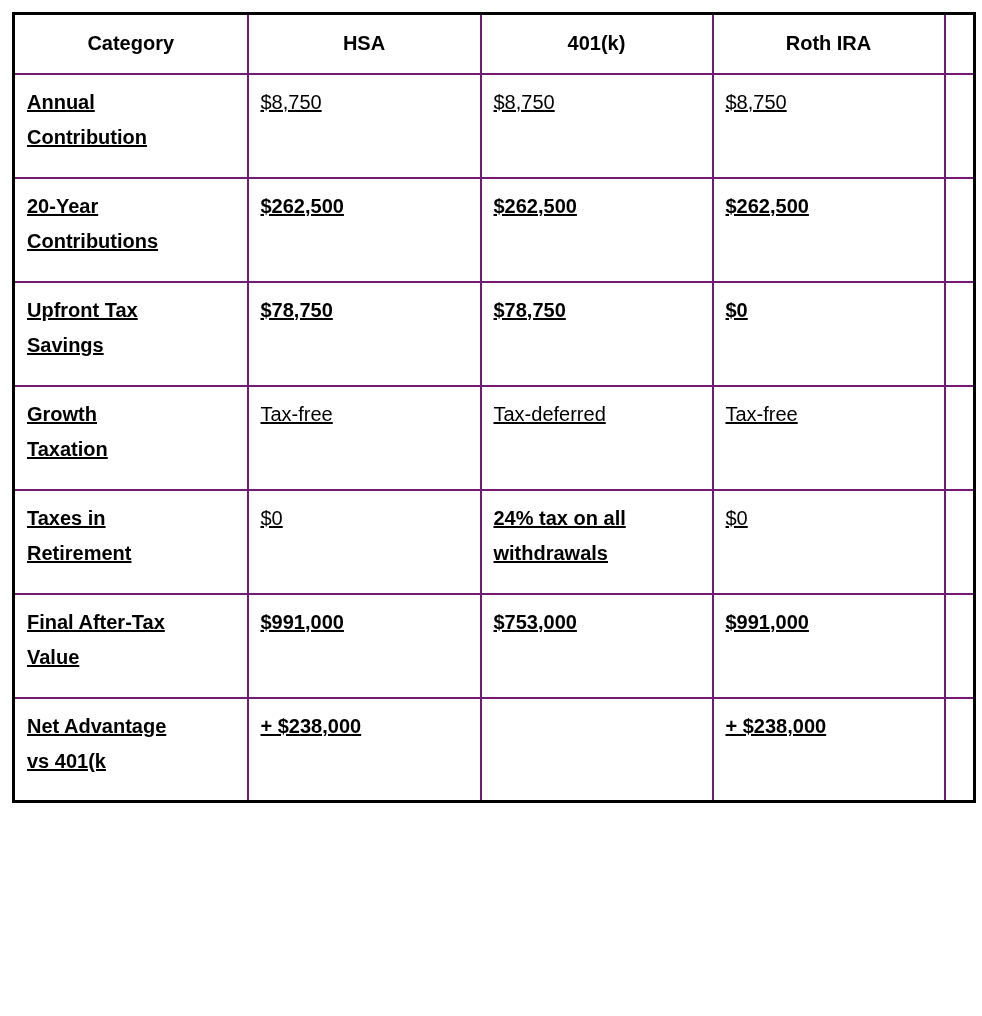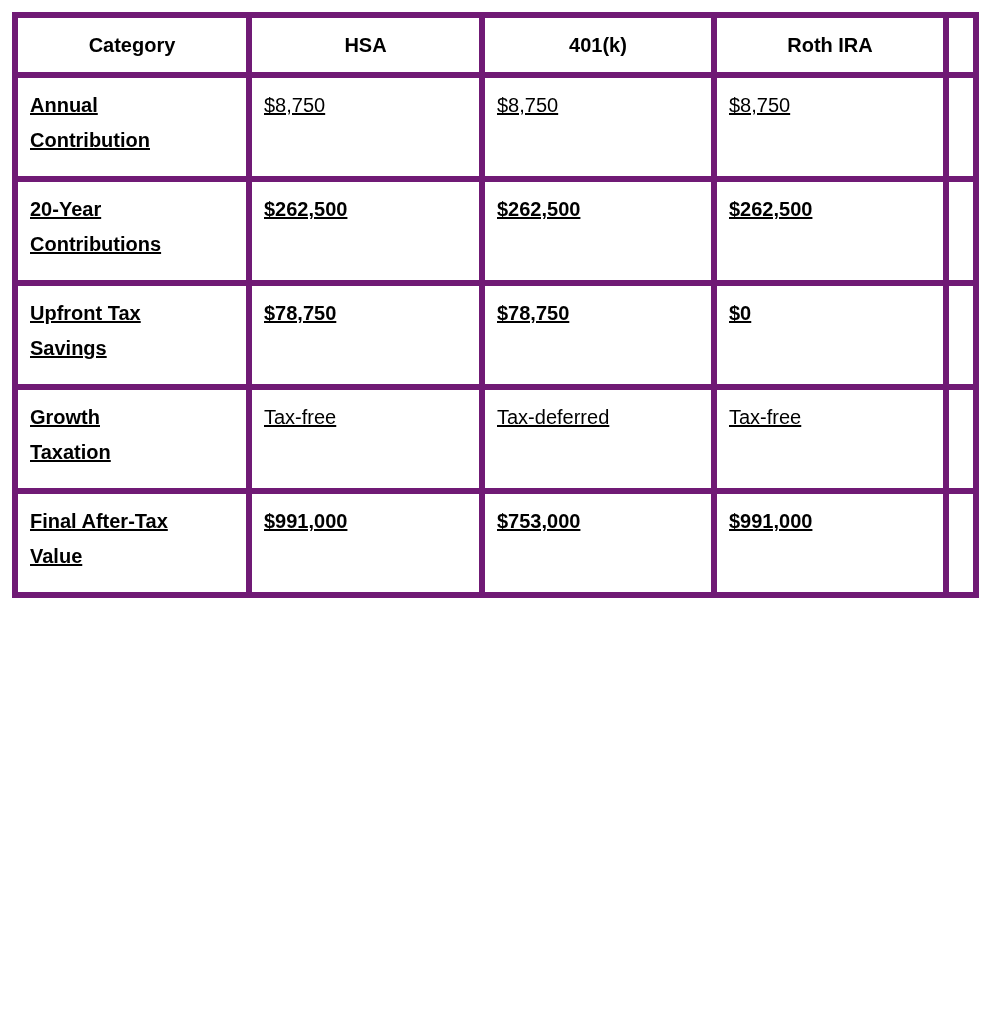--- a/index.html
+++ b/index.html
@@ -22,21 +22,21 @@
   }
   table.comparison {
     border-collapse: collapse;
     table-layout: fixed;
     width: 961px;
     border: 3px solid #000000;
     background: #ffffff;
   }
   table.comparison th,
   table.comparison td {
-    border: 6px solid #701a75;
+    border: 2px solid #701a75;
     font-size: 20px;
     line-height: 35px;
     color: #000000;
     overflow: hidden;
     white-space: pre-line;
     box-sizing: border-box;
   }
   table.comparison thead tr {
     height: 60px;
   }
@@ -116,23 +116,40 @@
           </tr>
           <tr>
             <td class="label-cell">Growth
 Taxation</td>
             <td class="value-cell">Tax-free</td>
             <td class="value-cell">Tax-deferred</td>
             <td class="value-cell">Tax-free</td>
             <td class="value-cell"></td>
           </tr>
           <tr>
+            <td class="label-cell">Taxes in
+Retirement</td>
+            <td class="value-cell">$0</td>
+            <td class="value-cell bold">24% tax on all
+withdrawals</td>
+            <td class="value-cell">$0</td>
+            <td class="value-cell"></td>
+          </tr>
+          <tr>
             <td class="label-cell">Final After-Tax
 Value</td>
             <td class="value-cell bold">$991,000</td>
             <td class="value-cell bold">$753,000</td>
             <td class="value-cell bold">$991,000</td>
+            <td class="value-cell"></td>
+          </tr>
+          <tr>
+            <td class="label-cell">Net Advantage
+vs 401(k</td>
+            <td class="value-cell bold">+ $238,000</td>
+            <td class="value-cell"></td>
+            <td class="value-cell bold">+ $238,000</td>
             <td class="value-cell"></td>
           </tr>
         </tbody>
     </table>
   </div>
 </div>
 
 </body></html>

